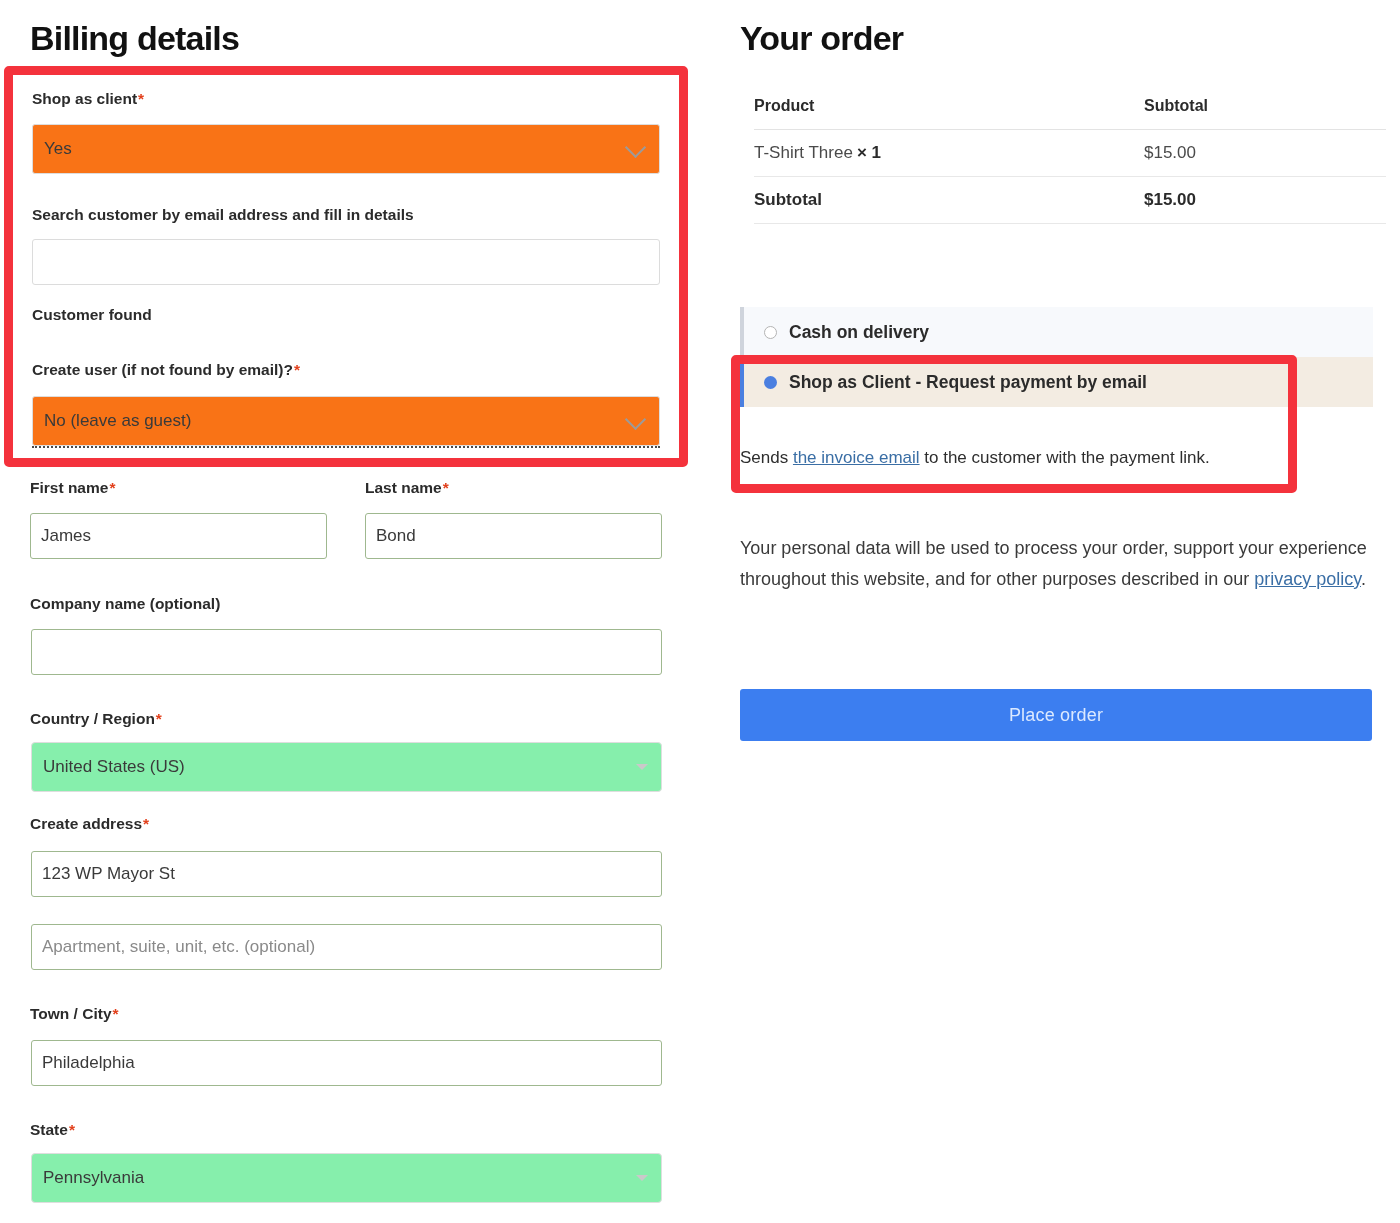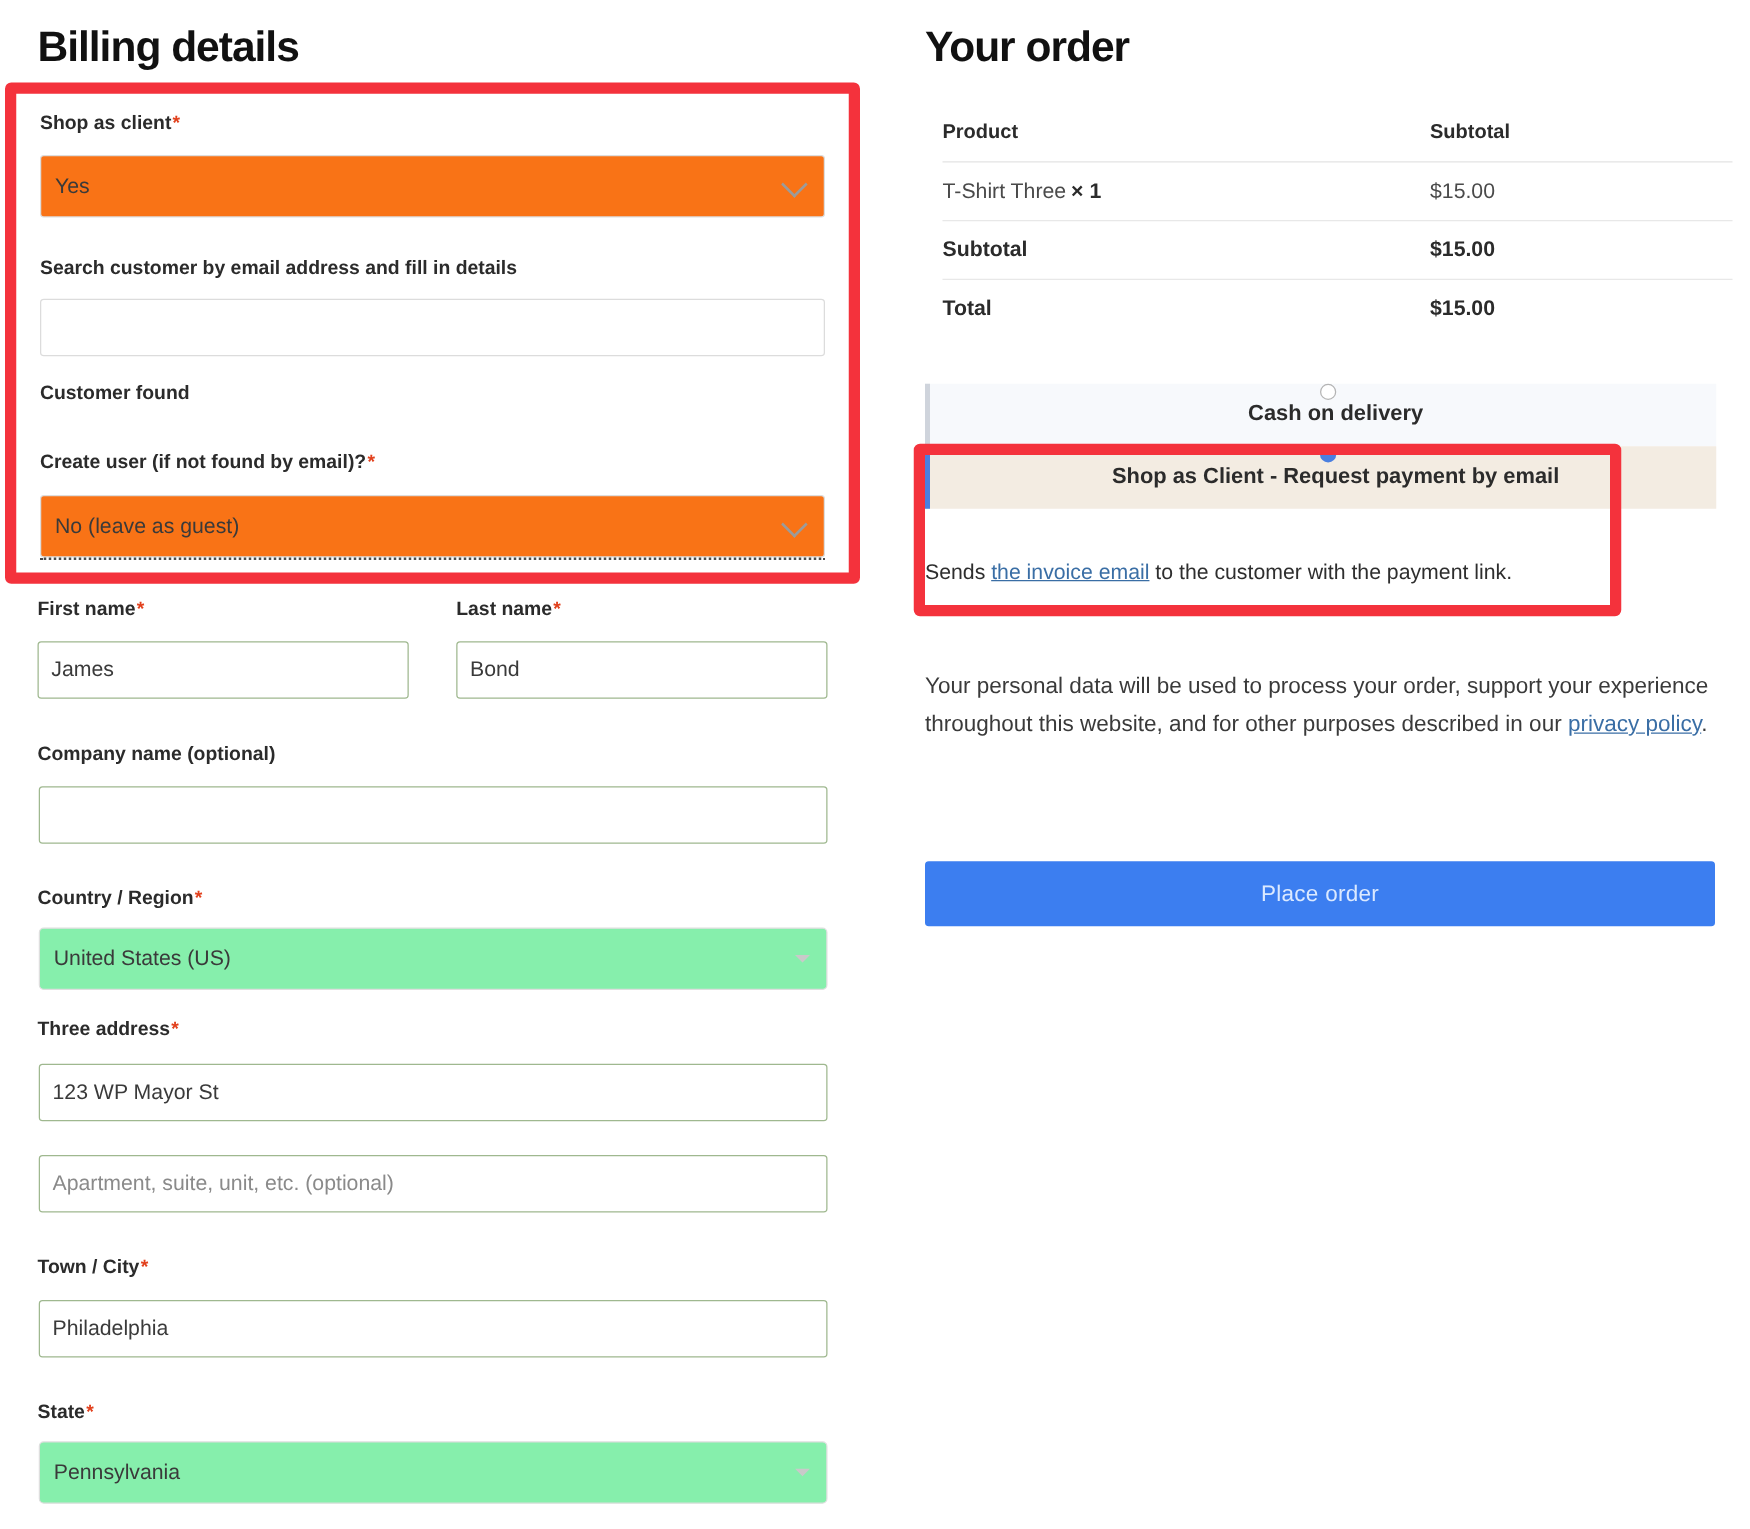--- a/index.html
+++ b/index.html
@@ -185,21 +185,20 @@
     width: 633px;
   }
   .pay-row {
     display: flex;
     align-items: center;
     height: 50px;
     padding-left: 20px;
     font-size: 17.5px;
     font-weight: 700;
     color: #2b2b2b;
-    flex-direction: column;
   }
   .pay-row.unselected {
     background: #f7f9fc;
     border-left: 4px solid #cfd4dc;
   }
   .pay-row.selected {
     background: #f3ece2;
     border-left: 4px solid #4a7fe0;
   }
   .radio-o {
@@ -325,21 +324,21 @@
     <label class="field-label"><span>Country / Region</span><span class="req">*</span></label>
   </div>
   <div class="lf" style="left:31px; top:742px; width:631px;">
     <div class="select2">
       <span>United States (US)</span>
       <span class="tri"></span>
     </div>
   </div>
 
   <div class="lf" style="left:30px; top:815px; width:500px;">
-    <label class="field-label"><span>Three address</span><span class="req">*</span></label>
+    <label class="field-label"><span>Create address</span><span class="req">*</span></label>
   </div>
   <div class="lf" style="left:31px; top:851px; width:631px;">
     <input class="txt-input" type="text" value="123 WP Mayor St" style="">
   </div>
   <div class="lf" style="left:31px; top:924px; width:631px;">
     <input class="txt-input" type="text" placeholder="Apartment, suite, unit, etc. (optional)" style="">
   </div>
 
   <div class="lf" style="left:30px; top:1005px; width:500px;">
     <label class="field-label"><span>Town / City</span><span class="req">*</span></label>
@@ -371,24 +370,20 @@
     </thead>
     <tbody>
       <tr>
         <td><span>T-Shirt Three</span><span class="qty">× 1</span></td>
         <td class="amt">$15.00</td>
       </tr>
       <tr class="totals">
         <td>Subtotal</td>
         <td>$15.00</td>
       </tr>
-      <tr class="totals last">
-        <td>Total</td>
-        <td>$15.00</td>
-      </tr>
     </tbody>
   </table>
 </div>
 
 <div class="payments">
   <div class="pay-row unselected">
     <span class="radio-o"></span>
     <span>Cash on delivery</span>
   </div>
   <div class="pay-row selected">

